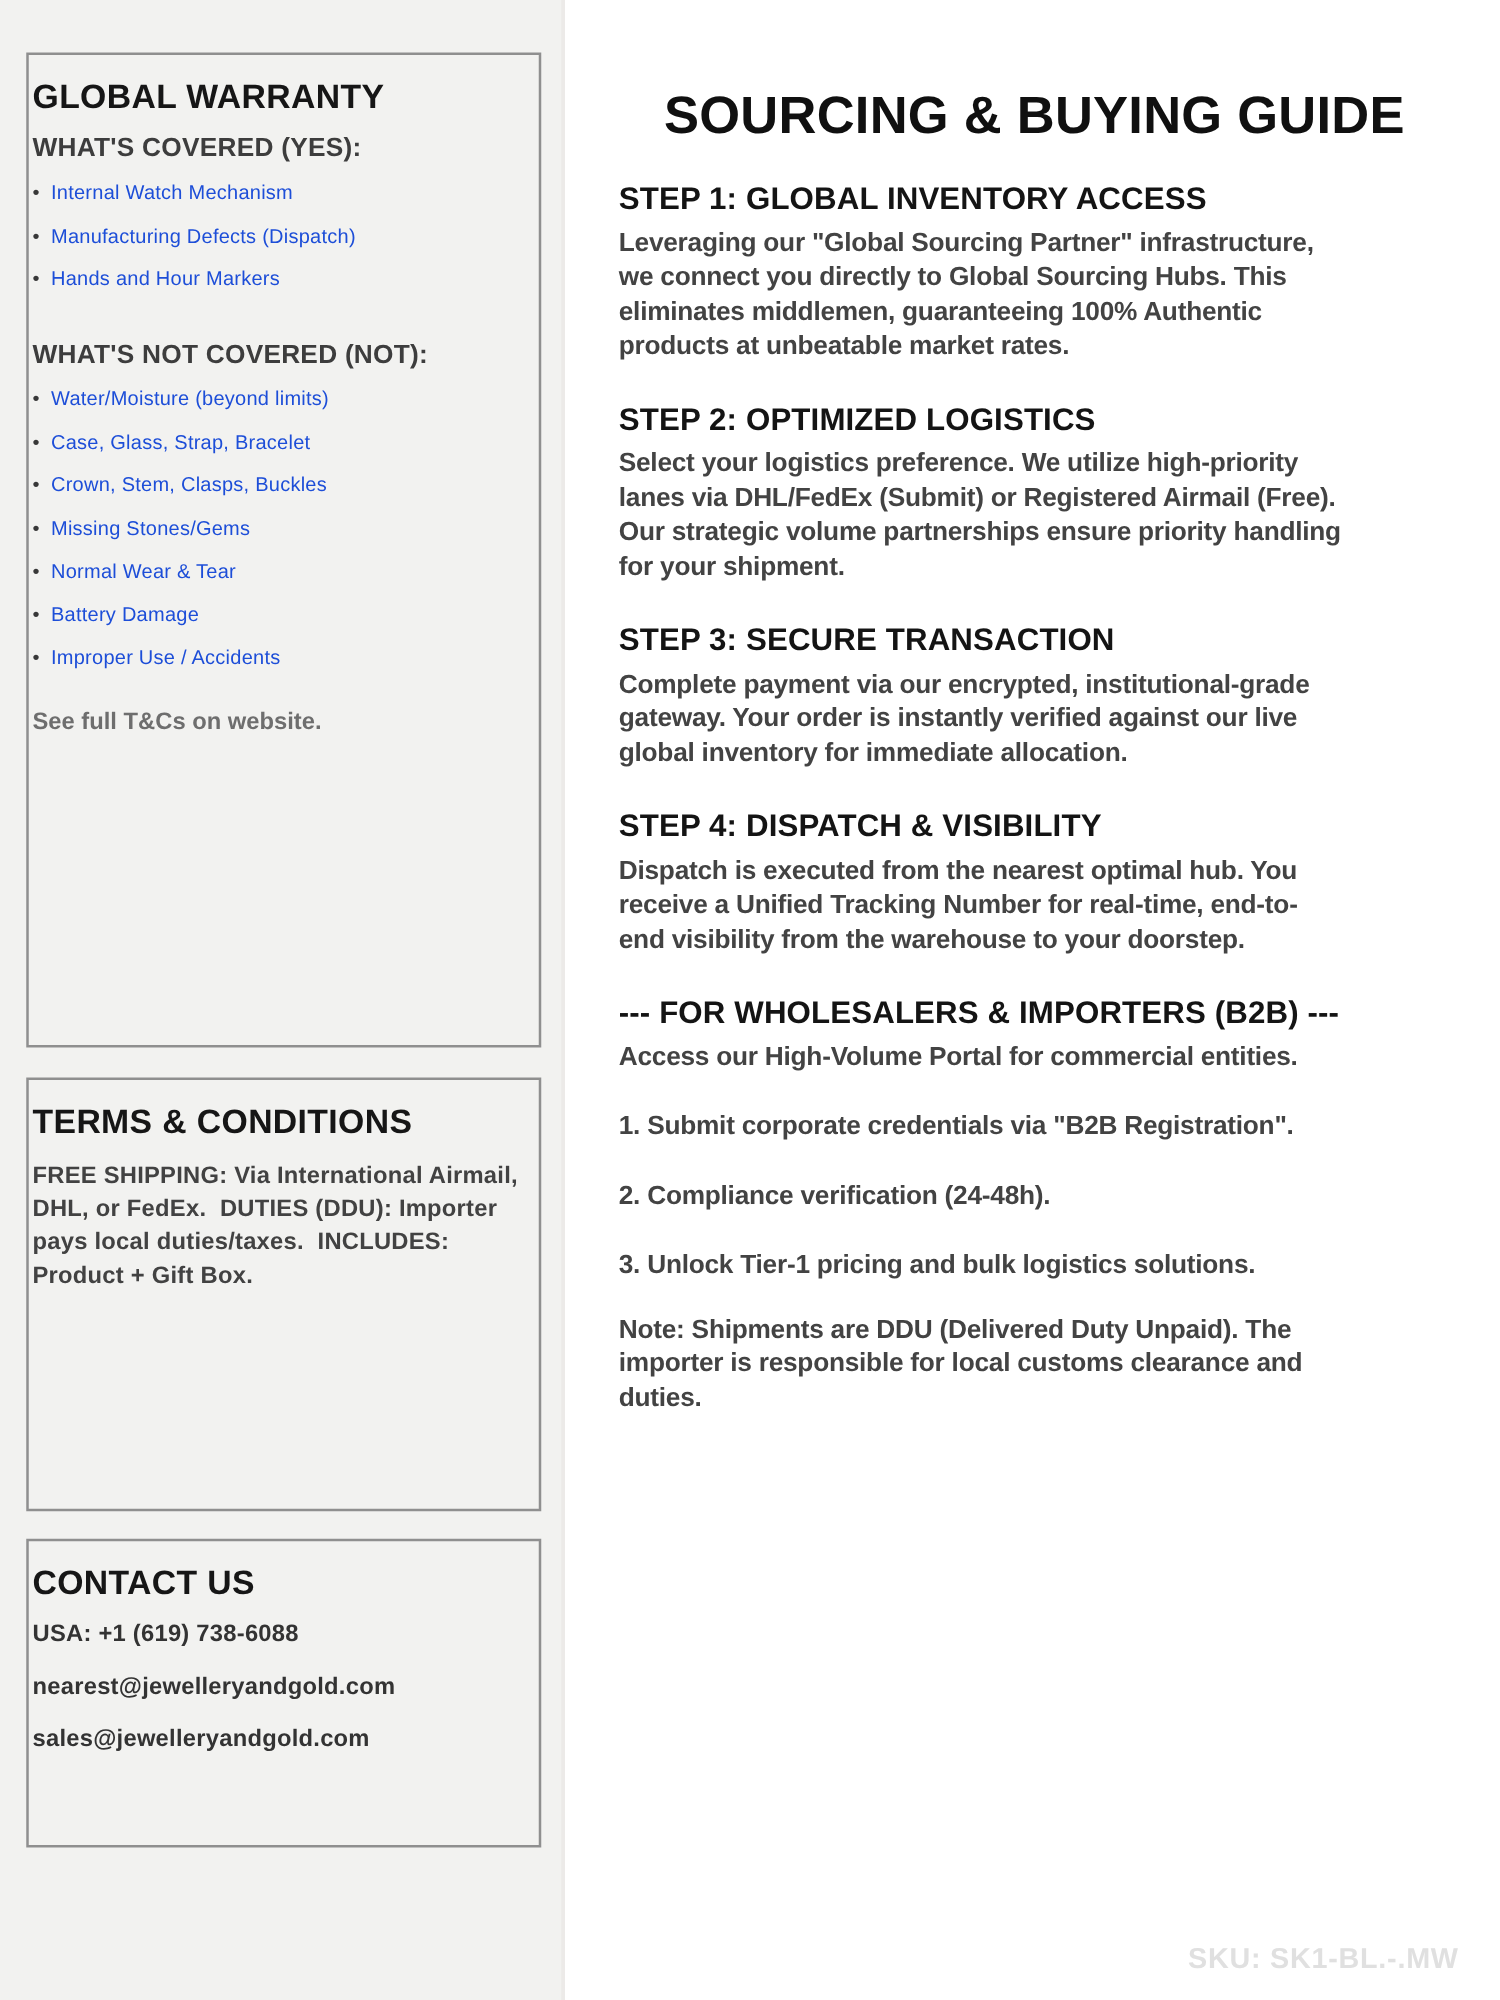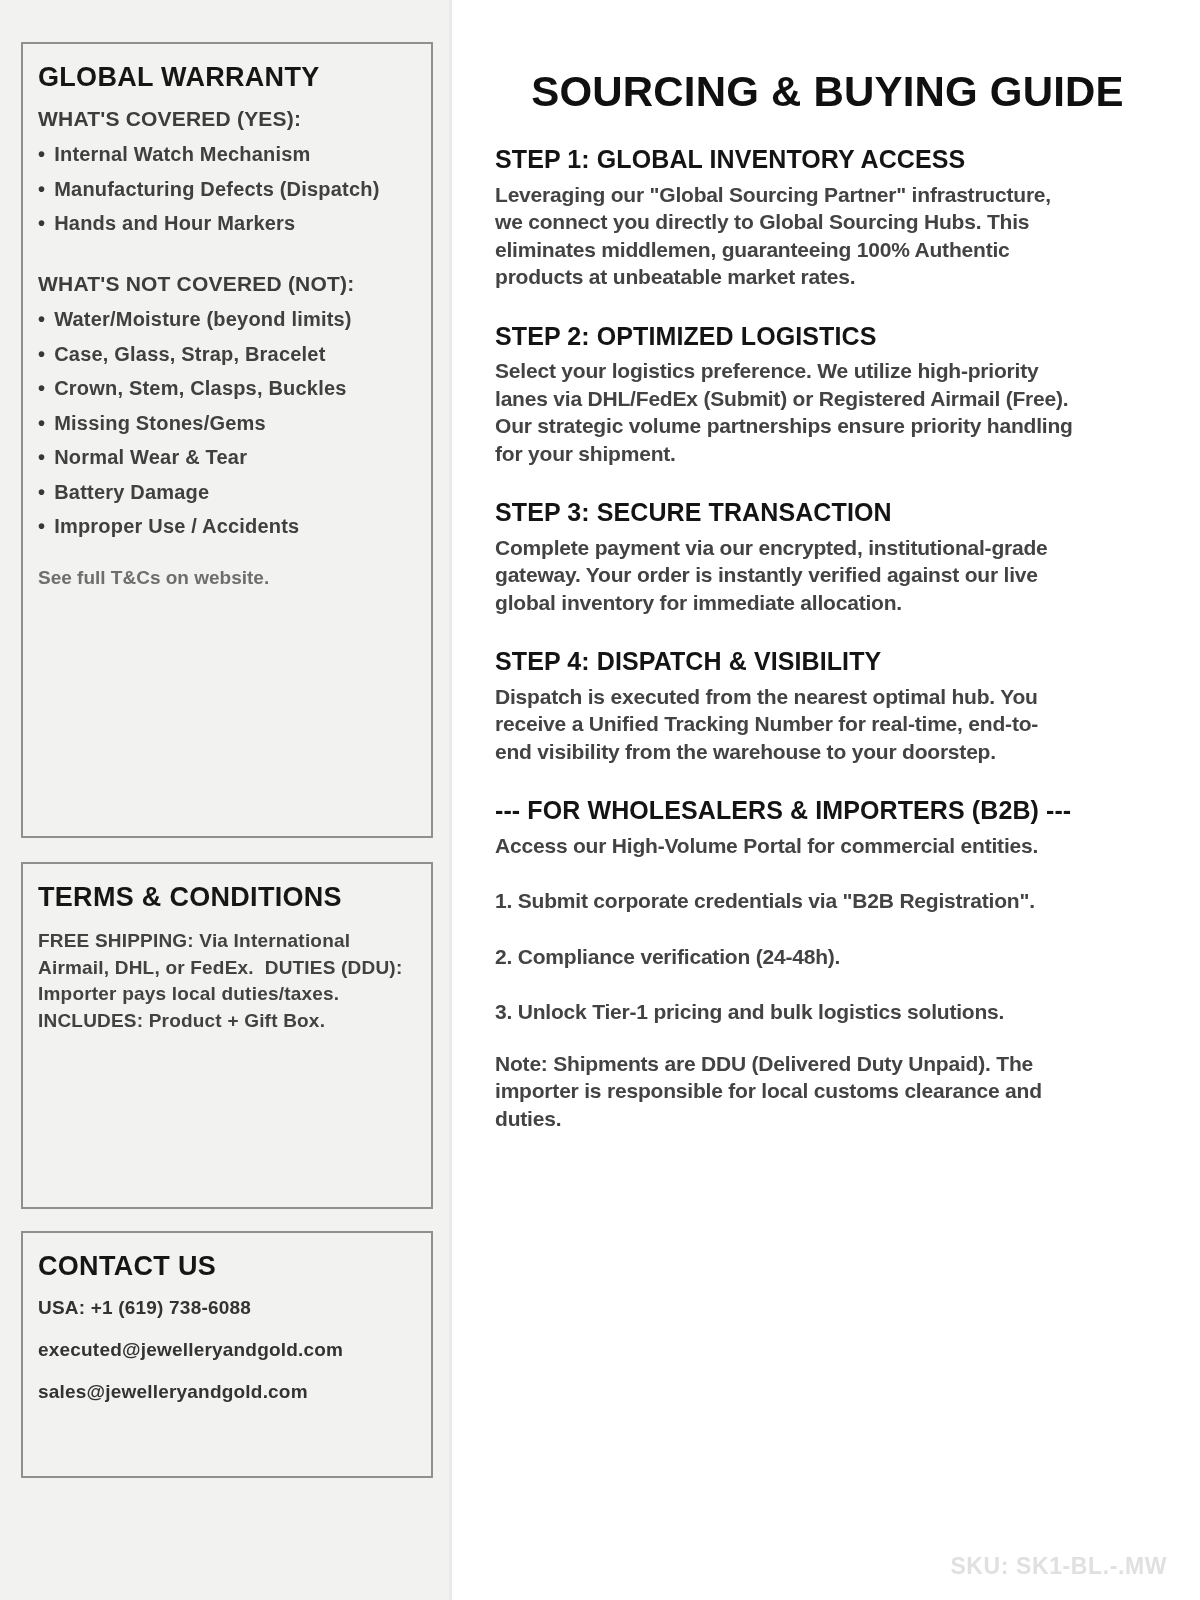--- a/index.html
+++ b/index.html
@@ -18,39 +18,39 @@
     width: 452px; height: 1600px;
     background: #f2f2f0;
     border-right: 3px solid #eceae8;
     box-sizing: border-box;
   }
   .panel {
     position: absolute; left: 21px; width: 412px;
     background: #f2f2f0;
     border: 2px solid #8f8f8f;
     box-sizing: border-box;
-    padding: 16px 16px 0 15px;
+    padding: 16px 16px 0 3px;
   }
   .panel-warranty { top: 42px;   height: 796px; }
   .panel-terms    { top: 862px;  height: 347px; }
   .panel-contact  { top: 1231px; height: 247px; }
 
   .panel-title {
     margin: 2px 0 0;
     font-size: 27px; font-weight: 800;
     color: #161616; letter-spacing: 0.3px;
   }
   .sub-heading {
     margin: 14px 0 0;
     font-size: 21px; font-weight: 700;
     color: #3d3d3d; letter-spacing: 0.2px;
   }
   .bullet-list { margin: 13px 0 0; padding: 0; list-style: none; }
   .bullet-list li {
-    font-size: 20px; font-weight: 700; color: #404040;
+    font-size: 16px; font-weight: 400; color: #1d4ed8;
     letter-spacing: 0.2px; margin-bottom: 13.5px; line-height: 21px;
   }
   .bullet-list li::before { content: "•"; margin-right: 9px; color: #383838; }
   .gap-before { margin-top: 38px; }
   .footnote {
     margin: 30px 0 0;
     font-size: 19px; font-weight: 700; color: #6e6e6e;
   }
   .terms-body {
     margin: 15px 0 0;
@@ -127,21 +127,21 @@
   </section>
 
   <section class="panel panel-terms">
     <h2 class="panel-title">TERMS &amp; CONDITIONS</h2>
     <div class="terms-body">FREE SHIPPING: Via International Airmail, DHL, or FedEx.  DUTIES (DDU): Importer pays local duties/taxes.  INCLUDES: Product + Gift Box.</div>
   </section>
 
   <section class="panel panel-contact">
     <h2 class="panel-title">CONTACT US</h2>
     <div class="contact-line first">USA: +1 (619) 738-6088</div>
-    <div class="contact-line">executed@jewelleryandgold.com</div>
+    <div class="contact-line">nearest@jewelleryandgold.com</div>
     <div class="contact-line">sales@jewelleryandgold.com</div>
   </section>
 
 </div>
 
 <div class="main">
   <h1 class="main-title">SOURCING &amp; BUYING GUIDE</h1>
 
   <div class="content">
 

